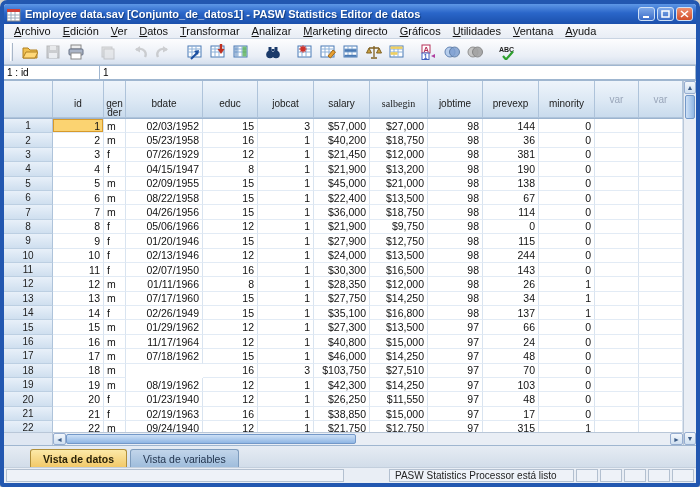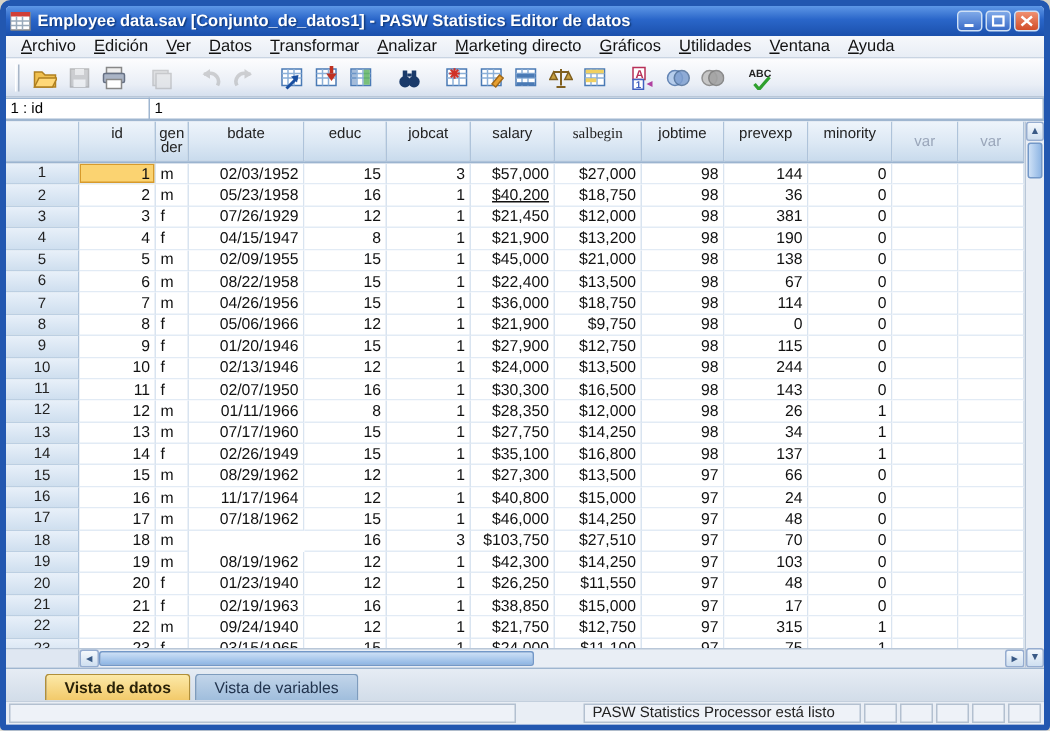--- a/index.html
+++ b/index.html
@@ -55,21 +55,21 @@
   .cellref .value { flex:1; background:#fff; border:1px solid #9fb6d0; border-left:none; padding:1px 3px; }
   .cellref .visible { width:170px; background:#f4f7fb; border:1px solid #9fb6d0; padding:1px 4px; text-align:right; color:#222; }
   
   .grid-wrap { flex:1; display:flex; background:#fff; overflow:hidden; }
   .grid { flex:1; display:flex; flex-direction:column; overflow:hidden; }
   .hdr-row { display:flex; flex:0 0 28px; border-bottom:1px solid #9cb4cf; }
   .hdr-cell, .corner-cell {
     background:linear-gradient(180deg,#eef4fb 0%,#dce8f4 55%,#c9dbed 100%);
     border-right:1px solid #aec3da; border-bottom:1px solid #aec3da;
     font-size:10px; color:#222; display:flex; align-items:flex-start; justify-content:center;
-    padding-top:4px; overflow:hidden; line-height:9px; word-break:break-all; text-align:center;
+    padding-top:18px; overflow:hidden; line-height:9px; word-break:break-all; text-align:center;
   }
   .hdr-cell.varcol { color:#9aa6ba; align-items:center; padding-top:0; }
   .data-area { flex:1; overflow:hidden; position:relative; }
   .row { display:flex; height:14.4px; }
   .rowhdr {
     background:linear-gradient(180deg,#e8f0f9,#cfdfef);
     border-right:1px solid #aec3da; border-bottom:1px solid #bccfe2;
     font-size:10px; color:#222; display:flex; align-items:center; justify-content:center;
   }
   .cell {
@@ -341,21 +341,21 @@
             <div class="cell" style="width: 44px;"></div>
             <div class="cell" style="width: 44px;"></div>
           </div>
           <div class="row">
             <div class="rowhdr" style="width: 49px;">2</div>
             <div class="cell right" style="width: 51px;">2</div>
             <div class="cell" style="width: 22px;">m</div>
             <div class="cell right" style="width: 77px;">05/23/1958</div>
             <div class="cell right" style="width: 55px;">16</div>
             <div class="cell right" style="width: 56px;">1</div>
-            <div class="cell right" style="width: 56px; text-decoration: underline;">$40,200</div>
+            <div class="cell right" style="width: 56px;">$40,200</div>
             <div class="cell right" style="width: 58px;">$18,750</div>
             <div class="cell right" style="width: 55px;">98</div>
             <div class="cell right" style="width: 56px;">36</div>
             <div class="cell right" style="width: 56px;">0</div>
             <div class="cell" style="width: 44px;"></div>
             <div class="cell" style="width: 44px;"></div>
           </div>
           <div class="row">
             <div class="rowhdr" style="width: 49px;">3</div>
             <div class="cell right" style="width: 51px;">3</div>
@@ -533,21 +533,21 @@
             <div class="cell right" style="width: 55px;">98</div>
             <div class="cell right" style="width: 56px;">137</div>
             <div class="cell right" style="width: 56px;">1</div>
             <div class="cell" style="width: 44px;"></div>
             <div class="cell" style="width: 44px;"></div>
           </div>
           <div class="row">
             <div class="rowhdr" style="width: 49px;">15</div>
             <div class="cell right" style="width: 51px;">15</div>
             <div class="cell" style="width: 22px;">m</div>
-            <div class="cell right" style="width: 77px;">08/29/1962</div>
+            <div class="cell right" style="width: 77px;">01/29/1962</div>
             <div class="cell right" style="width: 55px;">12</div>
             <div class="cell right" style="width: 56px;">1</div>
             <div class="cell right" style="width: 56px;">$27,300</div>
             <div class="cell right" style="width: 58px;">$13,500</div>
             <div class="cell right" style="width: 55px;">97</div>
             <div class="cell right" style="width: 56px;">66</div>
             <div class="cell right" style="width: 56px;">0</div>
             <div class="cell" style="width: 44px;"></div>
             <div class="cell" style="width: 44px;"></div>
           </div>

